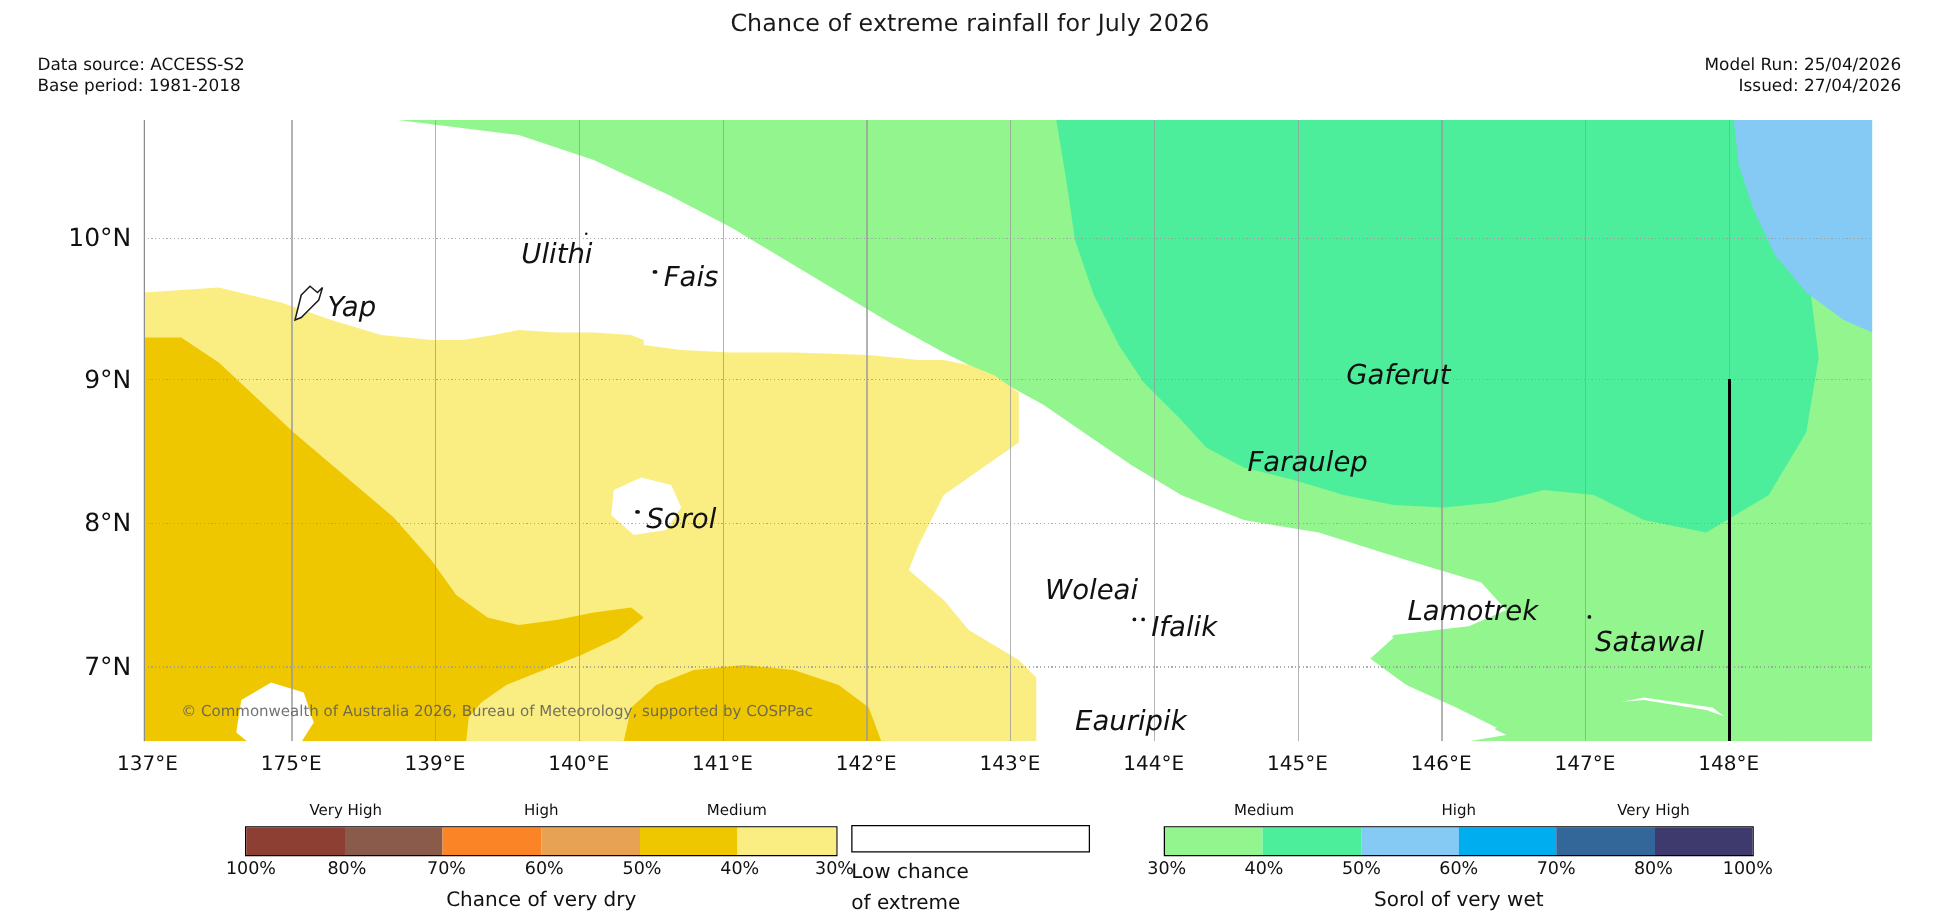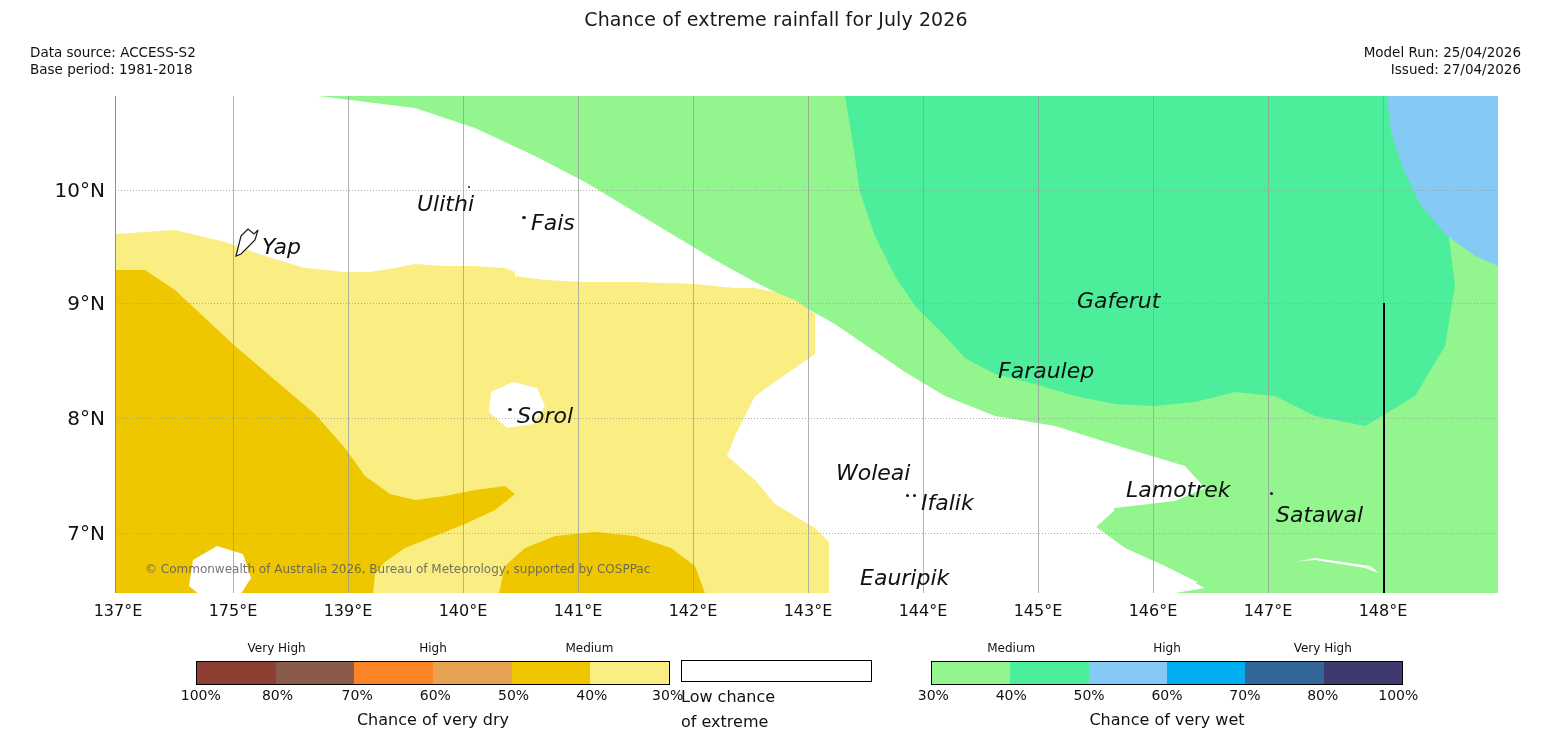--- a/index.html
+++ b/index.html
@@ -228,14 +228,14 @@
   </div>
   <div class="tick-row">
     <div class="tk" style="left:0.5%">30%</div>
     <div class="tk" style="left:17%">40%</div>
     <div class="tk" style="left:33.5%">50%</div>
     <div class="tk" style="left:50%">60%</div>
     <div class="tk" style="left:66.5%">70%</div>
     <div class="tk" style="left:83%">80%</div>
     <div class="tk" style="left:99%">100%</div>
   </div>
-  <div class="axis-title">Chance of very wet</div>
+  <div class="axis-title">Sorol of very wet</div>
 </div>
 
 </body></html>

